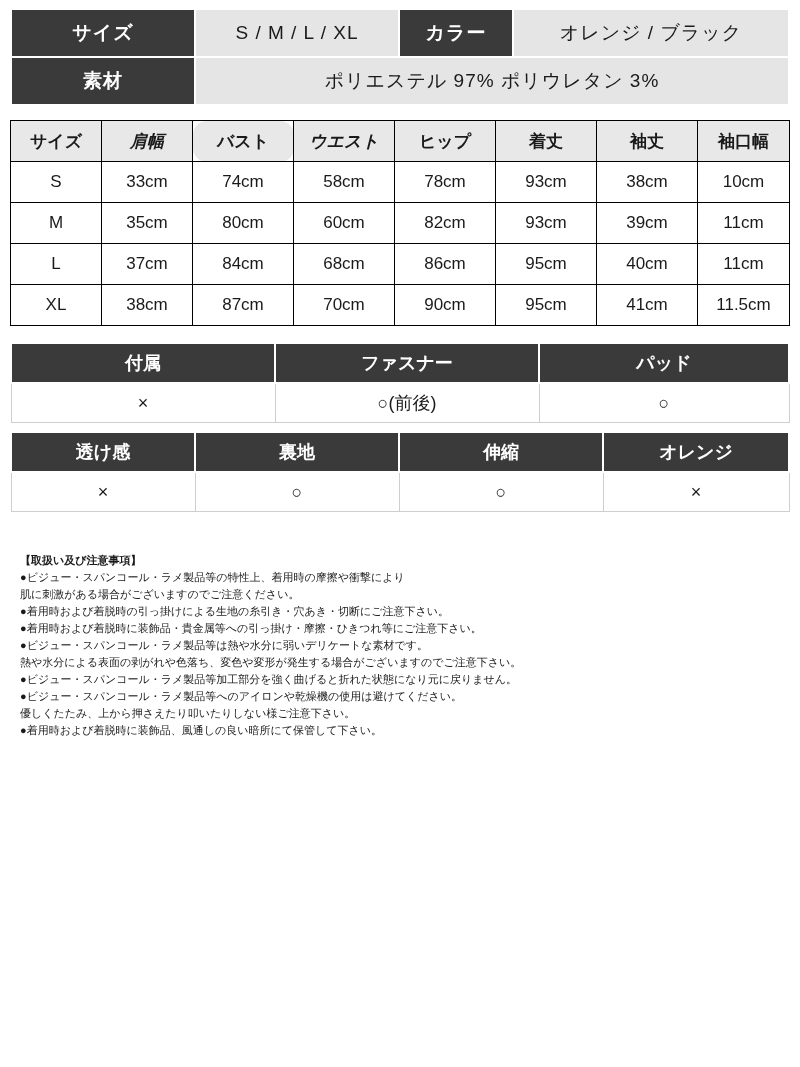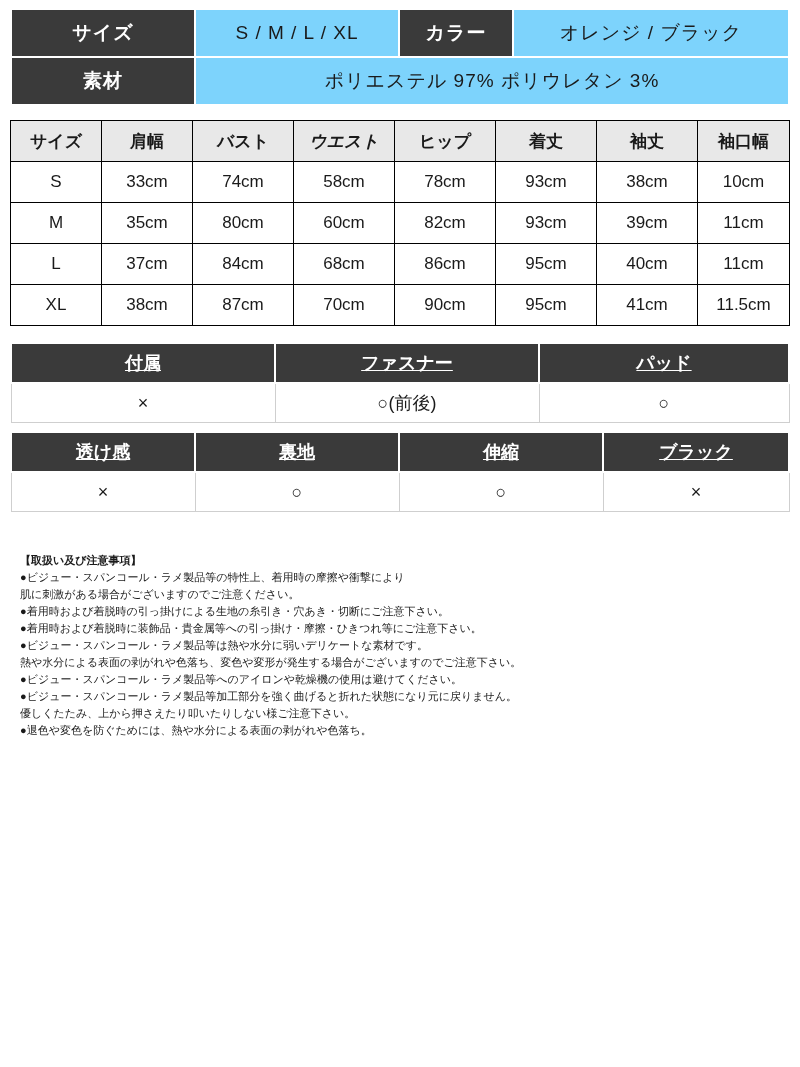--- a/index.html
+++ b/index.html
@@ -36,21 +36,21 @@
     vertical-align: middle;
     font-size: 19px;
     letter-spacing: 1px;
   }
   .dark {
     background: #3a3a3a;
     color: #ffffff;
     font-weight: bold;
   }
   .light {
-    background: #7dd3fc;
+    background: #e5e5e5;
     color: #1a1a1a;
   }
 
   
   .size-table {
     margin-top: 14px;
     border: 1px solid #000000;
   }
   .size-table th,
   .size-table td {
@@ -76,21 +76,20 @@
   }
   .attr-table td {
     border: 2px solid #ffffff;
     height: 36px;
     text-align: center;
     vertical-align: middle;
     font-size: 18px;
   }
   .attr-table td.dark {
     font-weight: bold;
-    text-decoration: underline;
   }
   .attr-table td.val {
     background: #ffffff;
     border: 1px solid #cfcfcf;
     font-size: 18px;
   }
   .attr-table2 {
     margin-top: 8px;
   }
 
@@ -126,22 +125,22 @@
         <td class="dark">素材</td>
         <td class="light" colspan="3">ポリエステル 97%  ポリウレタン 3%</td>
       </tr>
     </tbody>
   </table>
 
   <table class="size-table">
     <thead>
       <tr>
         <th style="width:88px;">サイズ</th>
-        <th style="width:88px;">肩幅</th>
-        <th style="width:98px;">バスト</th>
+        <th style="width:88px;font-style:italic;">肩幅</th>
+        <th style="width:98px;border-radius:14px;">バスト</th>
         <th style="width:98px;font-style:italic;">ウエスト</th>
         <th style="width:98px;">ヒップ</th>
         <th style="width:98px;">着丈</th>
         <th style="width:98px;">袖丈</th>
         <th>袖口幅</th>
       </tr>
     </thead>
     <tbody>
       <tr>
         <td>S</td>
@@ -200,38 +199,38 @@
       </tr>
     </tbody>
   </table>
 
   <table class="attr-table attr-table2">
     <tbody>
       <tr>
         <td class="dark" style="width:180px;">透け感</td>
         <td class="dark" style="width:200px;">裏地</td>
         <td class="dark" style="width:200px;">伸縮</td>
-        <td class="dark">ブラック</td>
+        <td class="dark">オレンジ</td>
       </tr>
       <tr>
         <td class="val">×</td>
         <td class="val">○</td>
         <td class="val">○</td>
         <td class="val">×</td>
       </tr>
     </tbody>
   </table>
 
   <div class="notes">
     <div class="line title">【取扱い及び注意事項】</div>
     <div class="line">●ビジュー・スパンコール・ラメ製品等の特性上、着用時の摩擦や衝撃により</div>
     <div class="line">肌に刺激がある場合がございますのでご注意ください。</div>
     <div class="line">●着用時および着脱時の引っ掛けによる生地の糸引き・穴あき・切断にご注意下さい。</div>
     <div class="line">●着用時および着脱時に装飾品・貴金属等への引っ掛け・摩擦・ひきつれ等にご注意下さい。</div>
     <div class="line">●ビジュー・スパンコール・ラメ製品等は熱や水分に弱いデリケートな素材です。</div>
     <div class="line">熱や水分による表面の剥がれや色落ち、変色や変形が発生する場合がございますのでご注意下さい。</div>
+    <div class="line">●ビジュー・スパンコール・ラメ製品等加工部分を強く曲げると折れた状態になり元に戻りません。</div>
     <div class="line">●ビジュー・スパンコール・ラメ製品等へのアイロンや乾燥機の使用は避けてください。</div>
-    <div class="line">●ビジュー・スパンコール・ラメ製品等加工部分を強く曲げると折れた状態になり元に戻りません。</div>
     <div class="line">優しくたたみ、上から押さえたり叩いたりしない様ご注意下さい。</div>
-    <div class="line">●退色や変色を防ぐためには、熱や水分による表面の剥がれや色落ち。</div>
+    <div class="line">●着用時および着脱時に装飾品、風通しの良い暗所にて保管して下さい。</div>
   </div>
 
 </div>
 
 </body></html>

